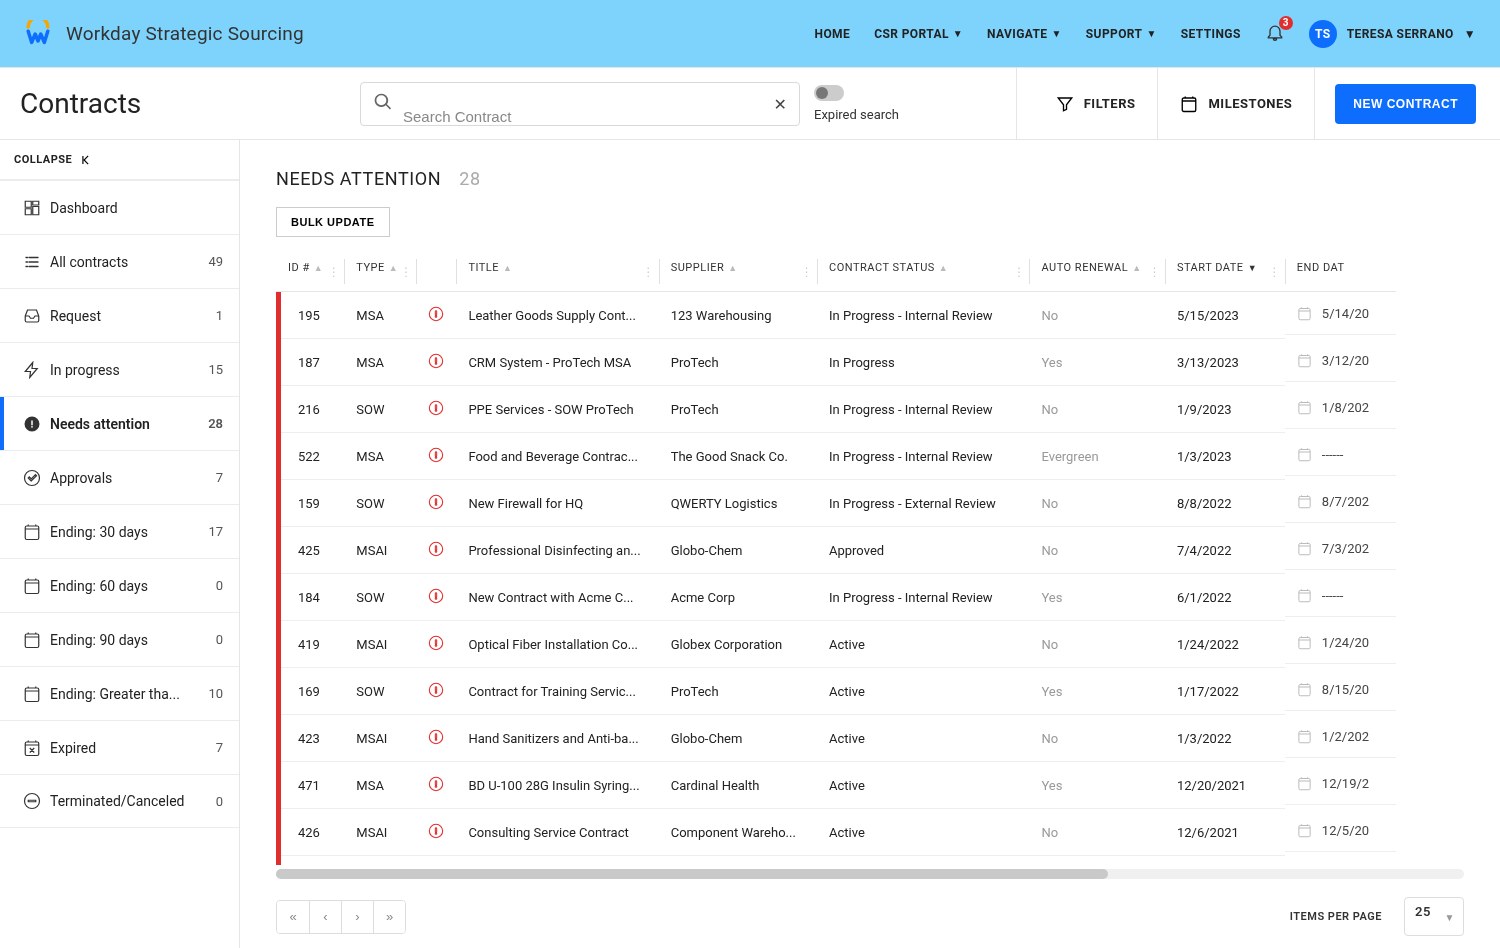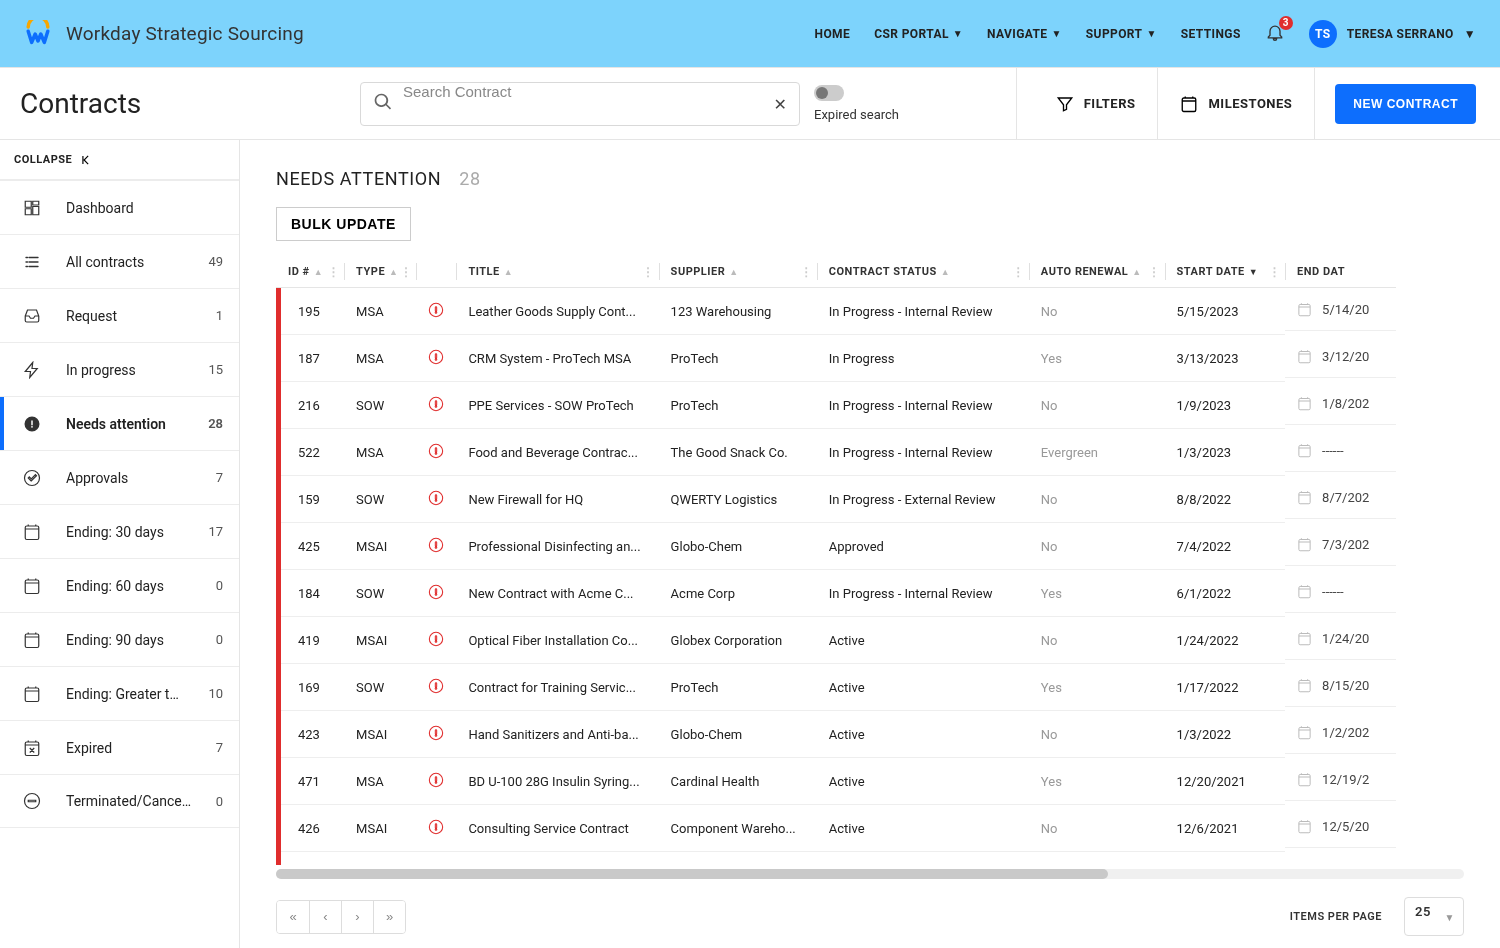--- a/index.html
+++ b/index.html
@@ -12,55 +12,55 @@
   .top-nav { display: flex; align-items: center; gap: 24px; margin-left: auto; }
   .top-nav-item { font-size: 12px; font-weight: 700; letter-spacing: .4px; cursor: pointer; display: flex; align-items: center; gap: 4px; }
   .top-nav-item .caret { font-size: 10px; }
   .bell { position: relative; cursor: pointer; }
   .bell-badge { position: absolute; top: -6px; right: -8px; background: #e02d2d; color: #fff; font-size: 10px; font-weight: 700; border-radius: 8px; padding: 0 4px; line-height: 14px; min-width: 14px; text-align: center; }
   .user-chip { display: flex; align-items: center; gap: 10px; cursor: pointer; font-size: 12px; font-weight: 700; letter-spacing: .4px; }
   .avatar { width: 28px; height: 28px; border-radius: 50%; background: #0d6efd; color: #fff; font-size: 12px; font-weight: 700; display: flex; align-items: center; justify-content: center; }
   
   .headerbar { display: flex; align-items: center; height: 72px; padding: 0 24px 0 20px; border-bottom: 1px solid #e5e5e5; background: #fff; }
   .page-title { font-size: 28px; font-weight: 400; min-width: 340px; }
-  .searchbox { position: relative; flex: 0 0 440px; height: 44px; border: 1px solid #d9d9d9; border-radius: 4px; display: flex; align-items: flex-start; padding: 0 40px 0 42px; }
+  .searchbox { position: relative; flex: 0 0 440px; height: 44px; border: 1px solid #d9d9d9; border-radius: 4px; display: flex; align-items: flex-end; padding: 0 40px 0 42px; }
   .searchbox input { border: none; outline: none; width: 100%; font-size: 15px; color: #333; }
   .searchbox input::placeholder { color: #888; }
   .searchbox .search-icon { position: absolute; left: 12px; top: 50%; transform: translateY(-50%); color: #555; }
   .searchbox .clear-icon { position: absolute; right: 12px; top: 50%; transform: translateY(-50%); color: #444; cursor: pointer; font-size: 16px; }
   .adv-search { display: flex; flex-direction: column; align-items: flex-start; margin-left: 14px; gap: 6px; }
   .toggle { width: 30px; height: 16px; border-radius: 10px; background: #ccc; position: relative; cursor: pointer; }
   .toggle::after { content: ""; position: absolute; top: 2px; left: 2px; width: 12px; height: 12px; border-radius: 50%; background: #777; }
   .adv-label { font-size: 13px; color: #333; }
   .spacer { flex: 1; }
   .hdr-button { display: flex; align-items: center; gap: 10px; height: 72px; padding: 0 22px; border-left: 1px solid #e5e5e5; font-size: 13px; font-weight: 700; letter-spacing: .5px; cursor: pointer; }
   .hdr-button.first { margin-left: 20px; padding-left: 39px; }
   .new-btn { margin-left: 20px; background: #0d6efd; color: #fff; border: none; border-radius: 4px; height: 40px; padding: 0 18px; font-size: 12px; font-weight: 700; letter-spacing: .5px; cursor: pointer; }
   
   .body { display: flex; height: calc(100% - 56px - 72px); }
   .sidebar { width: 240px; border-right: 1px solid #e5e5e5; background: #fff; overflow: hidden; }
   .collapse-row { height: 40px; display: flex; align-items: center; justify-content: flex-start; gap: 8px; padding: 0 14px; font-size: 11px; font-weight: 700; letter-spacing: .5px; border-bottom: 1px solid #ececec; cursor: pointer; }
-  .side-item { display: flex; align-items: center; height: 54px; padding: 0 16px 0 22px; gap: 24px; font-size: 14px; border-top: 1px solid #ececec; cursor: pointer; position: relative; }
+  .side-item { display: flex; align-items: center; height: 54px; padding: 0 16px 0 22px; gap: 8px; font-size: 14px; border-top: 1px solid #ececec; cursor: pointer; position: relative; }
   .side-item:first-of-type { border-top: none; }
   .side-item .label { flex: 1; overflow: hidden; text-overflow: ellipsis; white-space: nowrap; }
   .side-item .count { font-size: 13px; color: #555; }
   .side-item.active { background: #fff; font-weight: 600; }
   .side-item.active::before { content: ""; position: absolute; left: 0; top: 0; bottom: 0; width: 4px; background: #0d6efd; }
   .side-item .s-icon { color: #333; width: 20px; flex: 0 0 20px; display: flex; align-items: center; justify-content: center; }
   
   .main { flex: 1; display: flex; flex-direction: column; overflow: hidden; background: #fff; }
   .main-header { padding: 28px 36px 18px 36px; display: flex; align-items: flex-start; }
   .main-title { font-size: 18px; font-weight: 400; letter-spacing: .6px; }
   .main-title .count { color: #aaa; margin-left: 18px; font-weight: 400; }
   .toolbar-row { padding: 0 36px; }
-  .bulk-btn { border: 1px solid #ccc; background: #fff; font-size: 14px; font-weight: 600; letter-spacing: .5px; padding: 8px 14px; cursor: pointer; }
+  .bulk-btn { border: 1px solid #ccc; background: #fff; font-size: 11px; font-weight: 600; letter-spacing: .5px; padding: 8px 14px; cursor: pointer; }
   
   .table-wrap { flex: 1; overflow: auto; padding: 14px 0 0 36px; }
   table { border-collapse: separate; border-spacing: 0; width: 1120px; font-size: 13px; }
-  thead th { text-align: left; font-size: 11px; font-weight: 700; letter-spacing: .5px; color: #333; padding: 10px 12px 10px 12px; position: relative; white-space: nowrap; background: #fff; box-shadow: inset 0 -1px 0 #e5e5e5; }
+  thead th { text-align: left; font-size: 11px; font-weight: 400; letter-spacing: .5px; color: #333; padding: 10px 12px 18px 12px; position: relative; white-space: nowrap; background: #fff; box-shadow: inset 0 -1px 0 #e5e5e5; }
   thead th .sort { color: #bbb; font-size: 9px; margin-left: 4px; }
   thead th.sorted .sort { color: #333; }
   thead th + th::before { content: ""; position: absolute; left: 0; top: 8px; bottom: 8px; width: 1px; background: #e0e0e0; }
   thead th .drag { position: absolute; right: 4px; top: 50%; transform: translateY(-50%); color: #ccc; font-size: 12px; cursor: col-resize; }
   td { padding: 14px 12px; white-space: nowrap; overflow: hidden; text-overflow: ellipsis; box-shadow: inset 0 -1px 0 #eee; }
   tbody tr td:first-child { position: relative; }
   tbody tr td:first-child::before { content: ""; position: absolute; left: 0; top: 0; bottom: 0; width: 5px; background: #e02d2d; }
   td.id { font-weight: 400; padding-left: 22px; }
   td.title { max-width: 200px; }
   td.supplier { max-width: 160px; }

